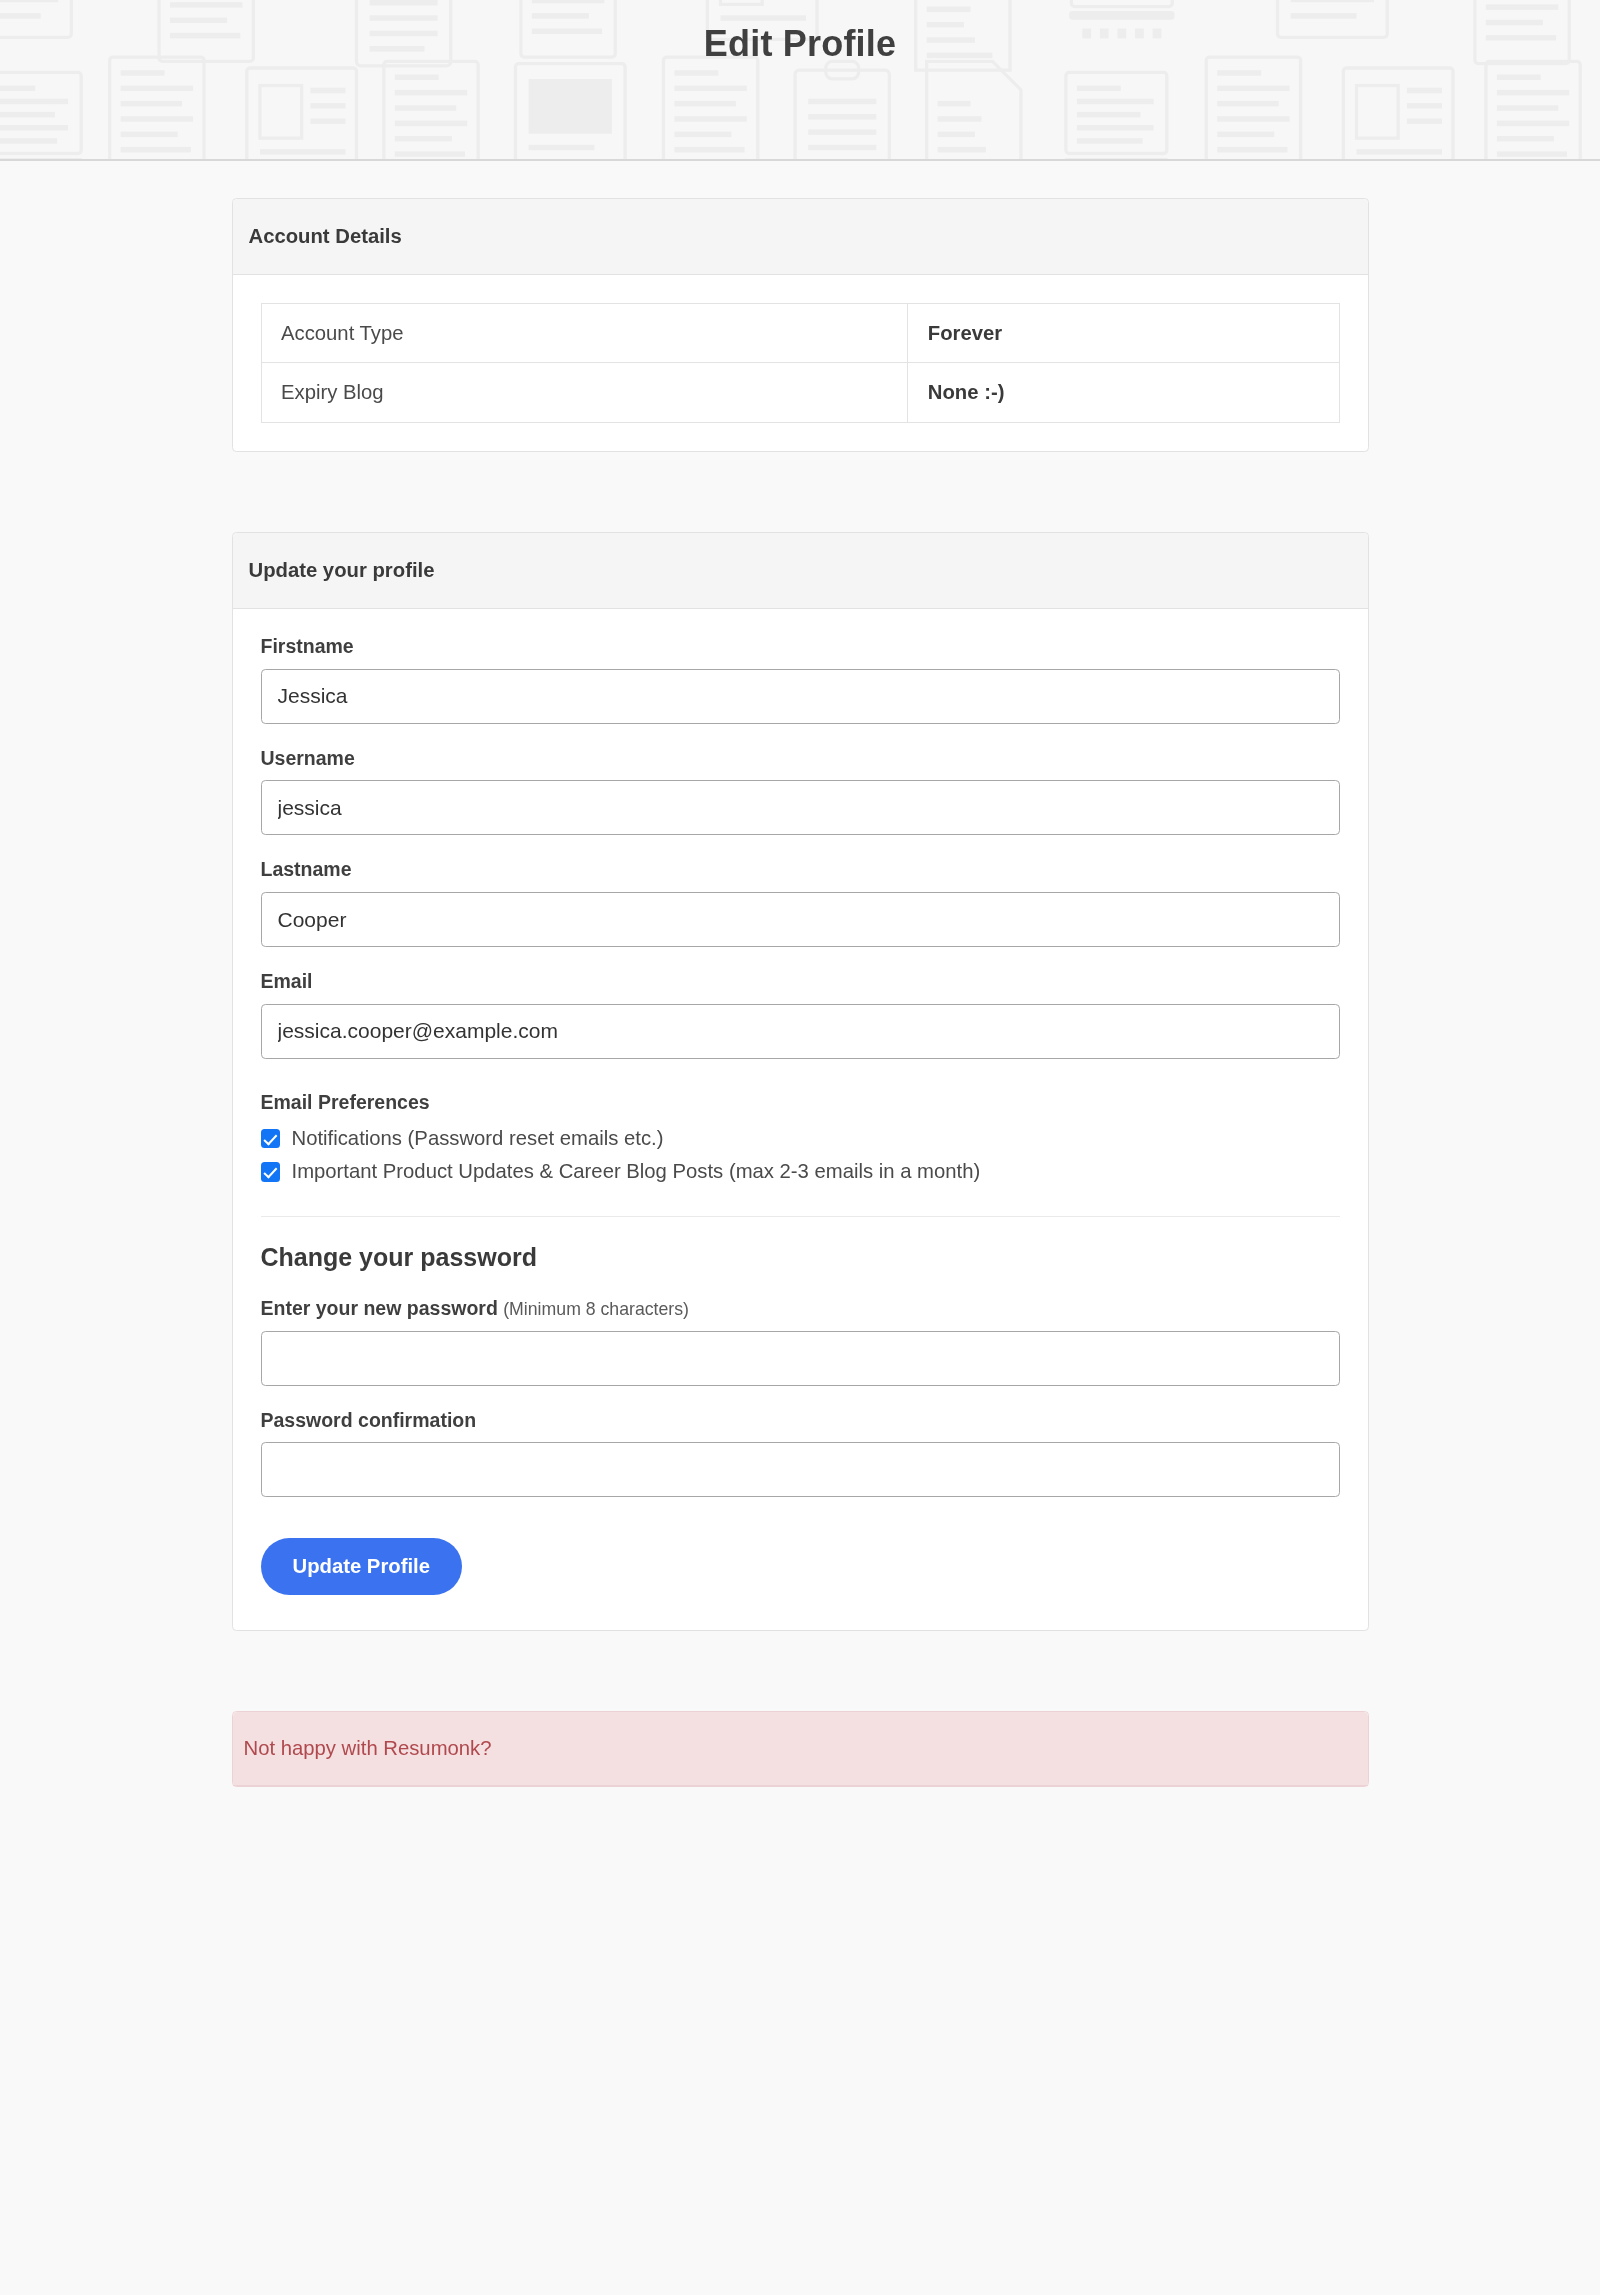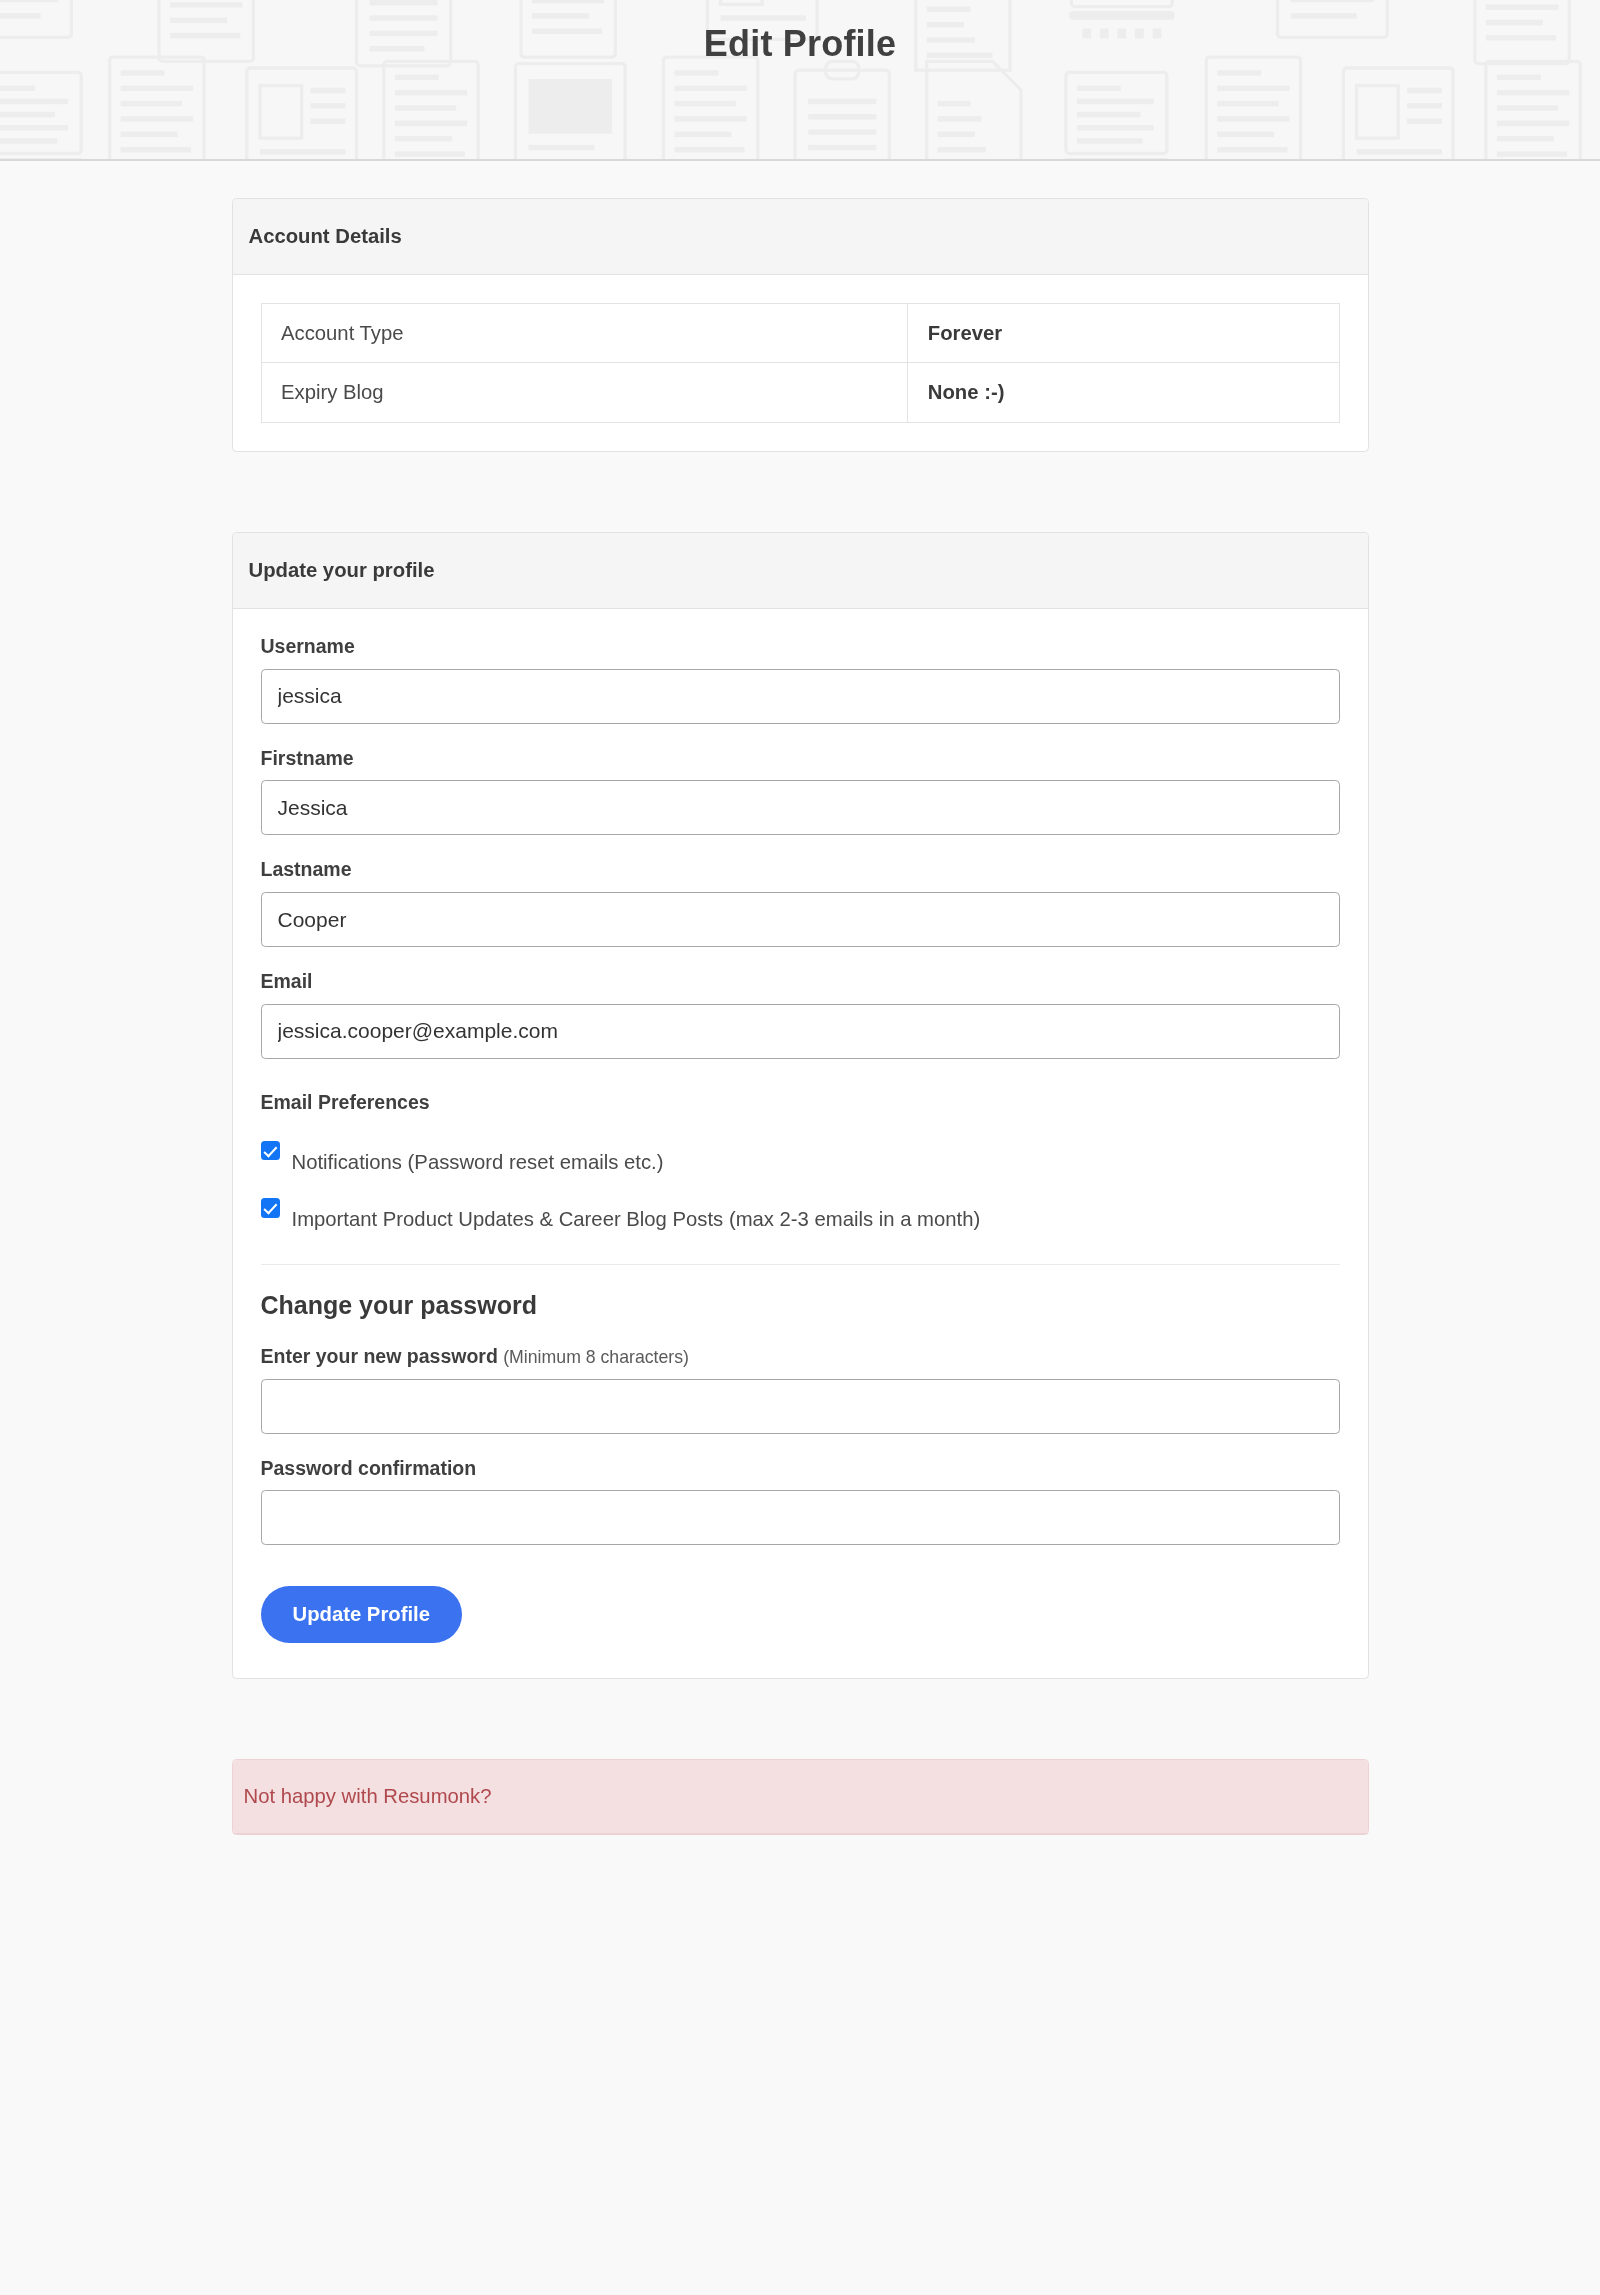--- a/index.html
+++ b/index.html
@@ -150,21 +150,20 @@
     width: 5.3px;
     height: 10.6px;
     border: solid #ffffff;
     border-width: 0 2.3px 2.3px 0;
     transform: rotate(43deg);
   }
   .check-label {
     font-size: 20.3px;
     color: #4a4a4a;
     line-height: 1.25;
-    margin-top: 24px;
   }
 
   
   .divider {
     border: 0;
     border-top: 0.9px solid #eaeaea;
     margin: 31px 0 26.5px 0;
   }
   .section-title {
     font-size: 25px;
@@ -334,27 +333,27 @@
         </tbody>
       </table>
     </div>
   </div>
 
   <div class="card">
     <div class="card-header">Update your profile</div>
     <div class="form-body">
 
       <div class="field">
+        <label class="field-label">Firstname</label>
+        <input class="text-input" type="text" value="Jessica" style="">
+      </div>
+
+      <div class="field">
         <label class="field-label">Username</label>
         <input class="text-input" type="text" value="jessica" style="">
-      </div>
-
-      <div class="field">
-        <label class="field-label">Firstname</label>
-        <input class="text-input" type="text" value="Jessica" style="">
       </div>
 
       <div class="field">
         <label class="field-label">Lastname</label>
         <input class="text-input" type="text" value="Cooper" style="">
       </div>
 
       <div class="field">
         <label class="field-label">Email</label>
         <input class="text-input" type="text" value="jessica.cooper@example.com" style="">

